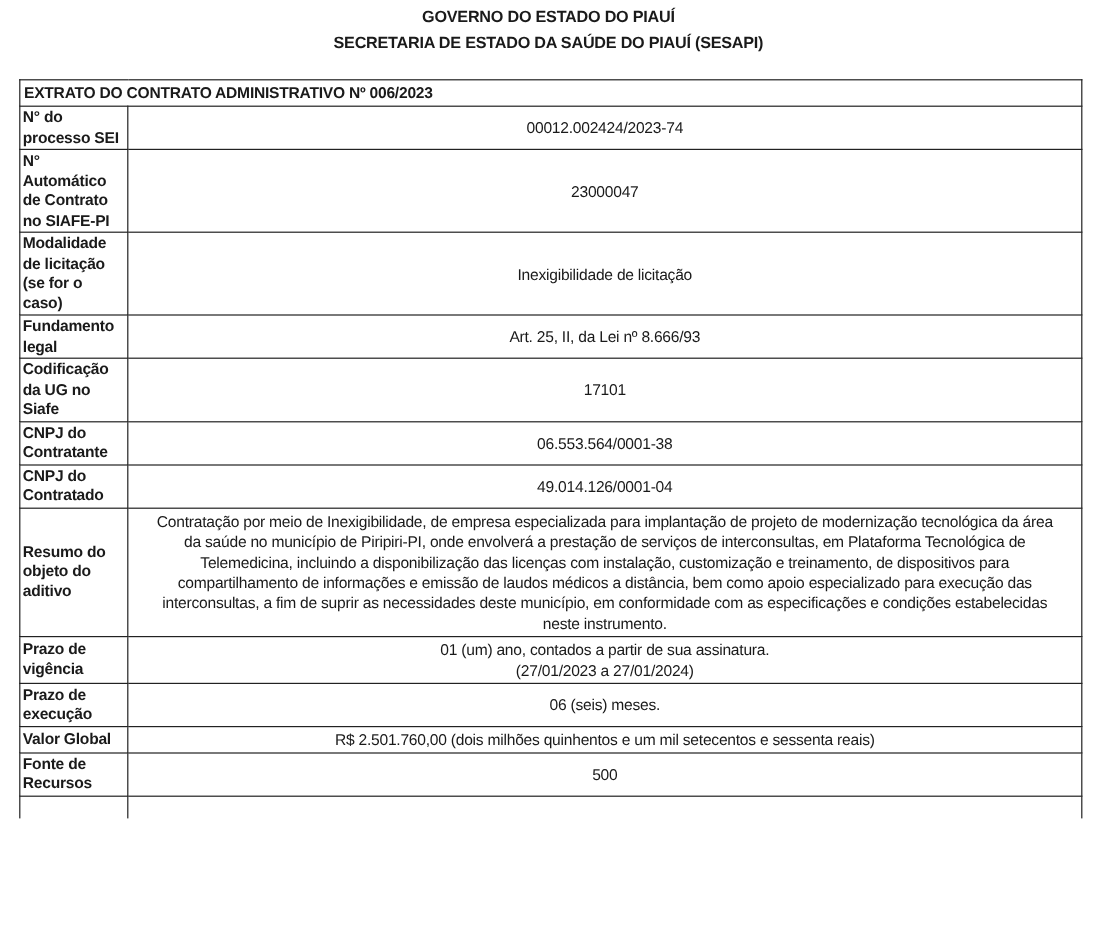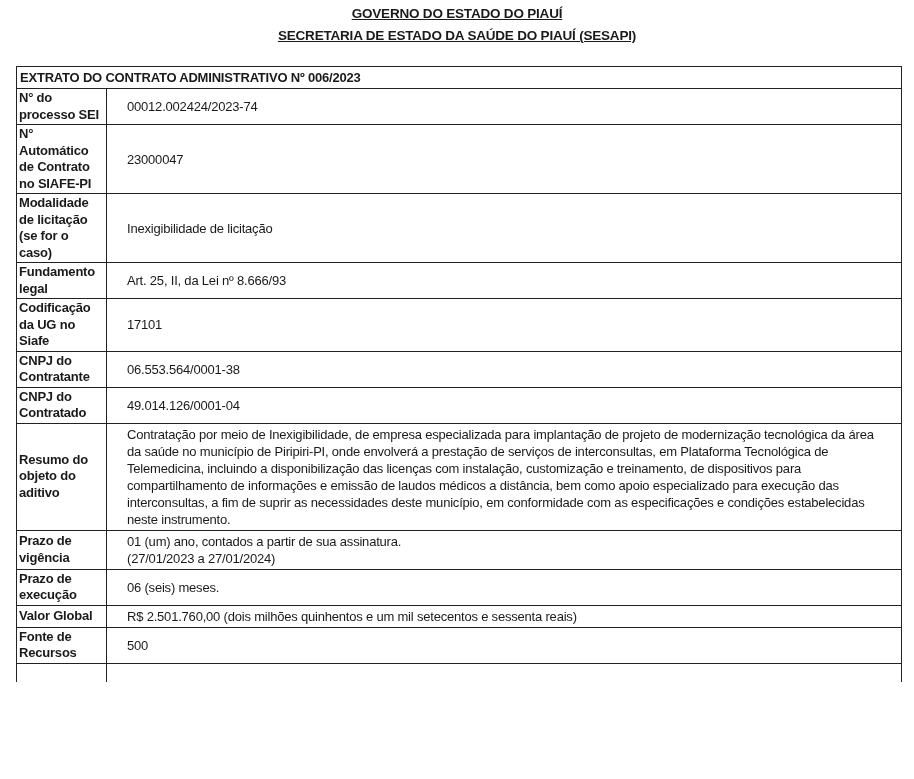--- a/index.html
+++ b/index.html
@@ -18,21 +18,20 @@
   .page-header {
     position: absolute;
     top: 3px;
     left: 0;
     width: 100%;
     text-align: center;
     font-weight: bold;
     font-size: 13.5px;
     line-height: 22px;
     letter-spacing: -0.2px;
-    text-decoration: underline;
   }
   table.contract-table {
     position: absolute;
     left: 16px;
     top: 66px;
     width: 886px;
     border-collapse: collapse;
     table-layout: fixed;
     font-size: 13px;
     letter-spacing: -0.2px;
@@ -51,20 +50,21 @@
   td.label-cell {
     width: 90px;
     font-weight: bold;
     padding: 1px 2px;
     line-height: 16.5px;
   }
   td.value-cell {
     padding: 2px 20px;
     line-height: 17px;
     white-space: pre-line;
+    text-align: center;
   }
   tr.cutoff-row td {
     height: 14px;
     border-bottom: none;
   }
 </style>
 </head>
 <body>
 
 <div class="page-header">

